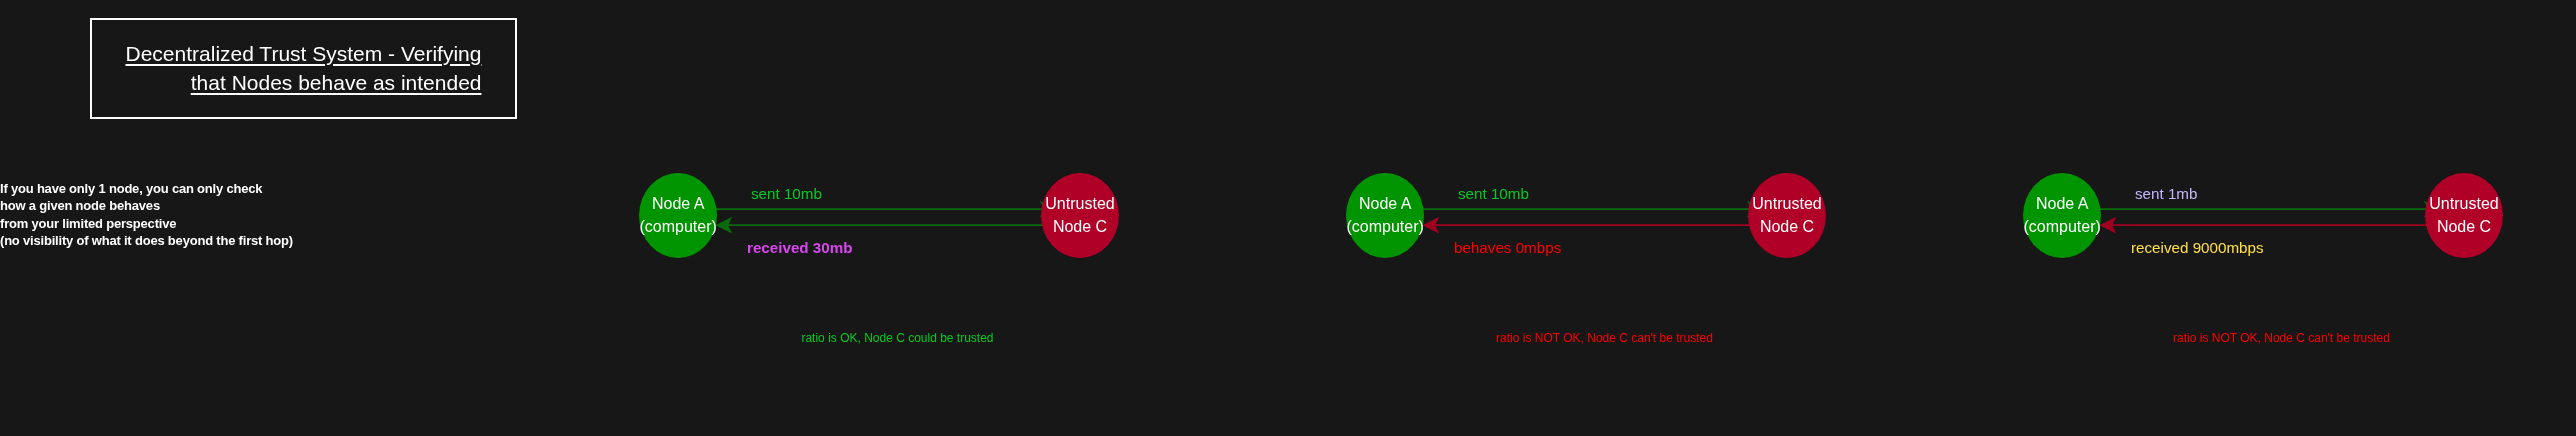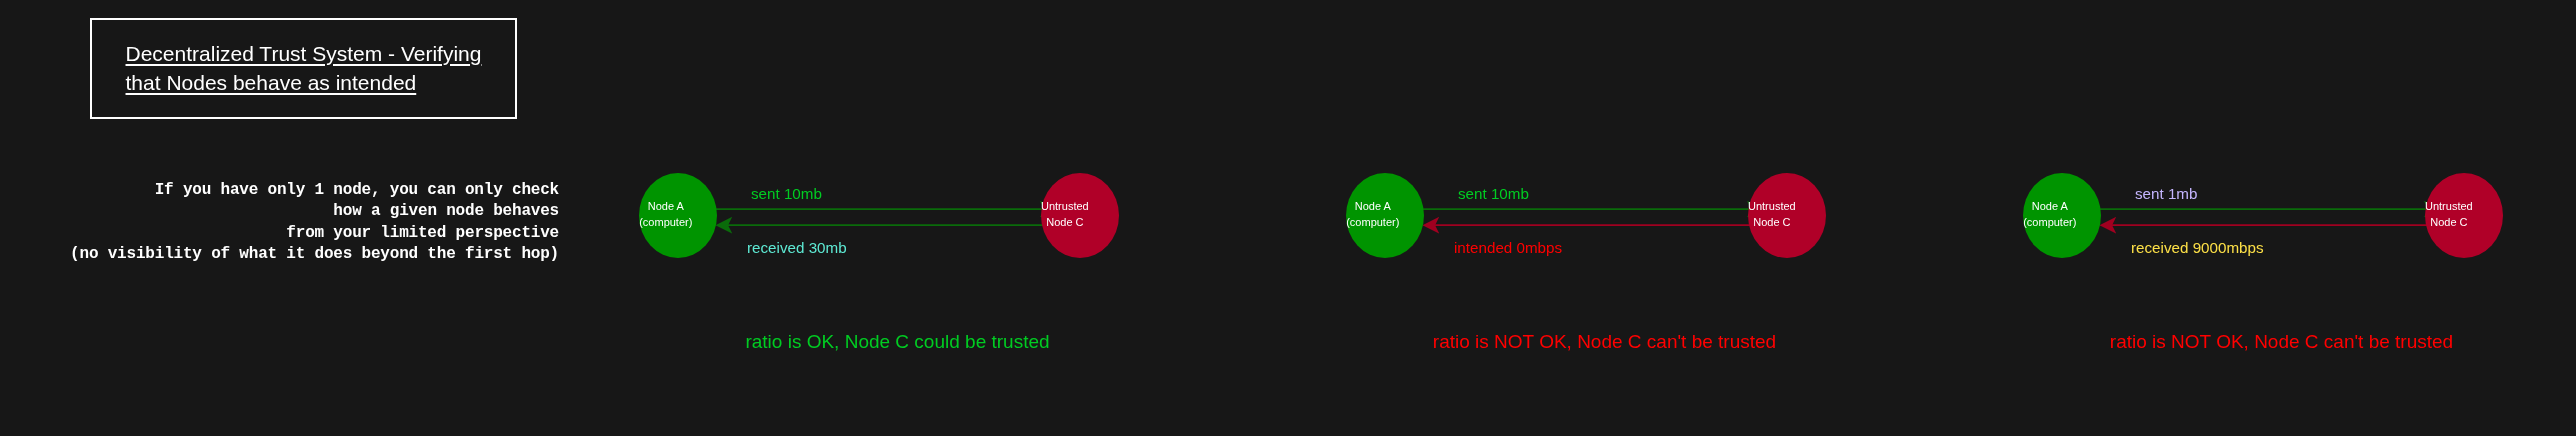--- a/index.html
+++ b/index.html
@@ -28,40 +28,40 @@
     height: 101px;
     border: 2.5px solid #ffffff;
     display: flex;
     align-items: center;
     justify-content: center;
   }
   #title-text {
     color: #ffffff;
     font-size: 21px;
     line-height: 1.38;
-    text-align: left;
+    text-align: right;
     text-decoration: underline;
     text-underline-offset: 2.5px;
     font-family: "Liberation Sans", sans-serif;
     white-space: pre-line;
   }
 
   
   #intro-paragraph {
     position: absolute;
     left: 0px;
     top: 180px;
     width: 559px;
     color: #ffffff;
     font-weight: bold;
-    font-size: 16px;
+    font-size: 13px;
     line-height: 1.33;
-    text-align: right;
+    text-align: left;
     white-space: pre-line;
-    font-family: Liberation Mono, monospace;
+    font-family: Liberation Sans, sans-serif;
     letter-spacing: -0.2px;
   }
 
   
   .diagram-group {
     position: absolute;
     top: 166px;
     width: 525px;
     height: 203px;
   }
@@ -70,24 +70,24 @@
   #group-2 { left: 2019px; }
 
   .node {
     position: absolute;
     top: 6.8px;
     width: 78px;
     height: 85px;
     border-radius: 50%;
     display: flex;
     flex-direction: column;
-    align-items: flex-start;
+    align-items: center;
     justify-content: center;
     color: #ffffff;
-    font-size: 11px;
+    font-size: 16px;
     line-height: 1.45;
     text-align: center;
     white-space: pre-line;
     z-index: 3;
   }
   .node-a {
     left: 4.2px;
     background: #009400;
   }
   .node-c {
@@ -117,21 +117,21 @@
   .label-sent     { left: 89px; top: 18.6px; }
   .label-received { left: 85px; top: 73px; }
 
   
   .verdict {
     position: absolute;
     top: 165px;
     left: 0;
     width: 525px;
     text-align: center;
-    font-size: 19px;
+    font-size: 12px;
     white-space: nowrap;
     z-index: 4;
   }
 </style>
 </head>
 <body style="background: rgb(23, 23, 23);">
 
 <div id="stage">
 
   <div id="title-box">
@@ -159,21 +159,21 @@
     </svg>
     <div class="node node-a" style="background: rgb(0, 148, 0);">
       <span>Node A
 (computer)</span>
     </div>
     <div class="node node-c" style="background: rgb(176, 0, 40);">
       <span>Untrusted
 Node C</span>
     </div>
     <div class="edge-label label-sent" style="color: rgb(0, 204, 34);">sent 10mb</div>
-    <div class="edge-label label-received" style="color: #5eead4;">received 30mb</div>
+    <div class="edge-label label-received" style="color: #d946ef; font-weight: bold;">received 30mb</div>
     <div class="verdict" style="color: rgb(0, 204, 34);">ratio is OK, Node C could be trusted</div>
   </div>
 
   <div class="diagram-group" id="group-1">
     <svg class="arrow-svg" viewBox="0 0 620 200">
       <defs>
         <marker id="head-out-1" markerWidth="9" markerHeight="9" refX="7" refY="4.5" orient="auto" markerUnits="strokeWidth">
           <path d="M0,0 L9,4.5 L0,9 L2.2,4.5 Z" fill="#0a6b0a"></path>
         </marker>
         <marker id="head-in-1" markerWidth="9" markerHeight="9" refX="7" refY="4.5" orient="auto" markerUnits="strokeWidth">
@@ -185,21 +185,21 @@
     </svg>
     <div class="node node-a" style="background: rgb(0, 148, 0);">
       <span>Node A
 (computer)</span>
     </div>
     <div class="node node-c" style="background: rgb(176, 0, 40);">
       <span>Untrusted
 Node C</span>
     </div>
     <div class="edge-label label-sent" style="color: rgb(0, 204, 34);">sent 10mb</div>
-    <div class="edge-label label-received" style="color: rgb(255, 0, 0);">intended 0mbps</div>
+    <div class="edge-label label-received" style="color: rgb(255, 0, 0);">behaves 0mbps</div>
     <div class="verdict" style="color: rgb(255, 0, 0);">ratio is NOT OK, Node C can't be trusted</div>
   </div>
 
   <div class="diagram-group" id="group-2">
     <svg class="arrow-svg" viewBox="0 0 620 200">
       <defs>
         <marker id="head-out-2" markerWidth="9" markerHeight="9" refX="7" refY="4.5" orient="auto" markerUnits="strokeWidth">
           <path d="M0,0 L9,4.5 L0,9 L2.2,4.5 Z" fill="#0a6b0a"></path>
         </marker>
         <marker id="head-in-2" markerWidth="9" markerHeight="9" refX="7" refY="4.5" orient="auto" markerUnits="strokeWidth">

